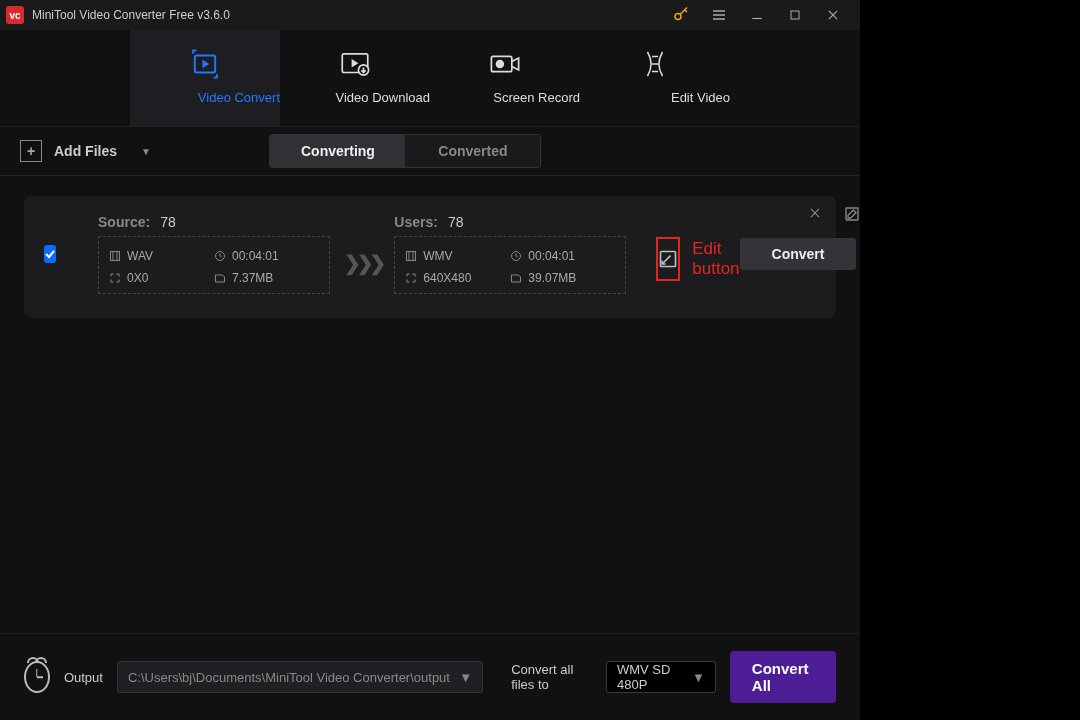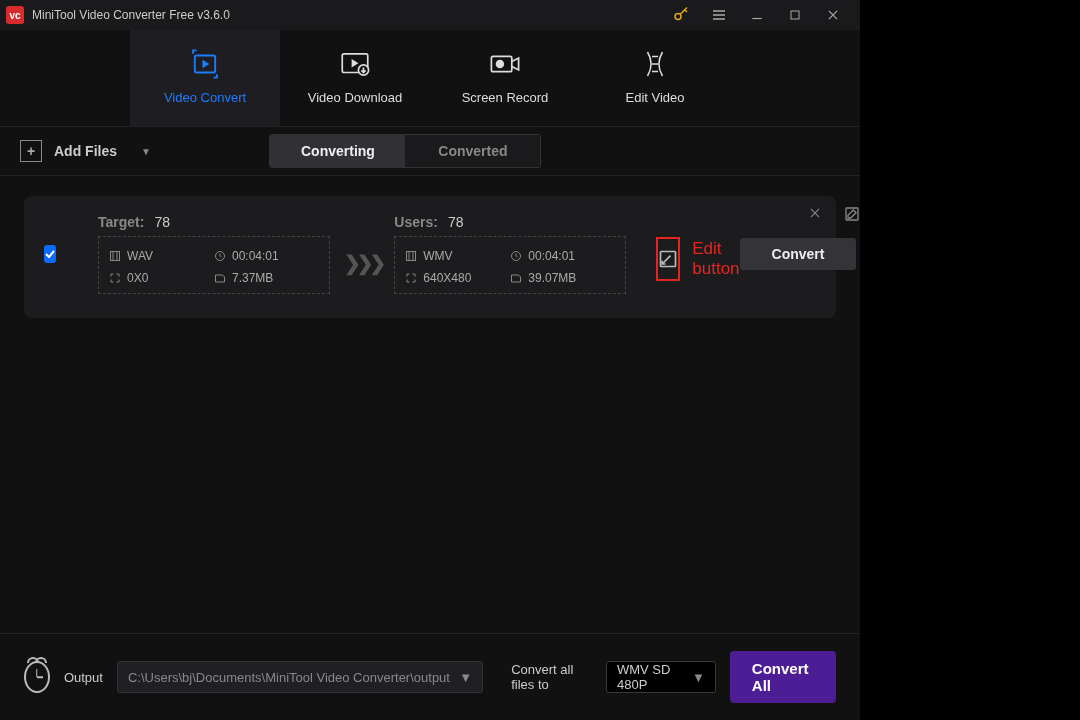--- a/index.html
+++ b/index.html
@@ -58,21 +58,21 @@
 
   
   .nav {
     height: 96px;
     background: #111112;
     display: flex;
     justify-content: center;
   }
   .nav-tab {
     width: 150px;
-    text-align: center;
+    text-align: right;
     padding-top: 12px;
     color: #ddd;
     cursor: pointer;
   }
   .nav-tab .ico { height: 44px; display:flex; align-items:center; justify-content:center; }
   .nav-tab.active { background: #1e1e22; color: #1e7bff; }
   .nav-label { margin-top: 4px; font-size: 13px; }
 
   
   .actionbar {
@@ -346,21 +346,21 @@
 
       <div class="thumb">
         <div class="cord"></div>
         <div class="tape">
             <div class="stripe"></div>
           </div>
       </div>
 
       <div class="meta-block">
         <div class="meta-head">
-          <span class="lab">Target:</span>
+          <span class="lab">Source:</span>
           <span class="val">78</span>
         </div>
         <div class="meta-box">
           <div class="meta-row">
             <div class="meta-cell">
               <svg width="12" height="12" viewBox="0 0 24 24" fill="none" stroke="#888" stroke-width="2">
                   <rect x="3" y="3" width="18" height="18"></rect>
                   <path d="M8 3v18M16 3v18"></path>
                 </svg>
               <span>WAV</span>

